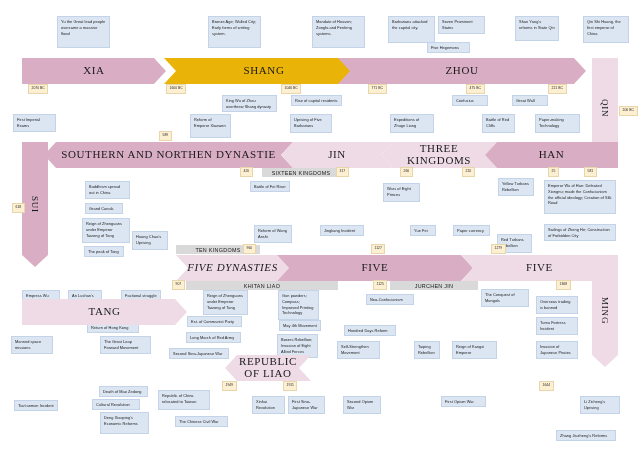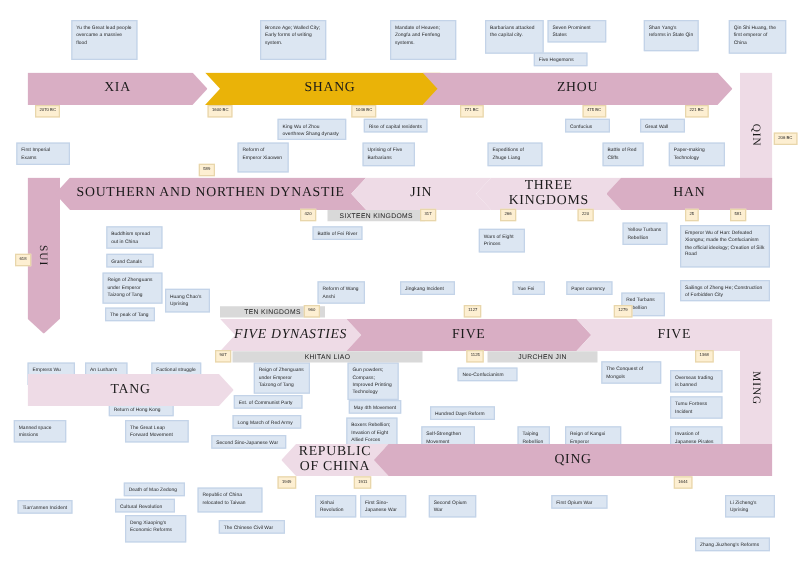--- a/index.html
+++ b/index.html
@@ -238,24 +238,21 @@
   <div class="note" style="left:536px;top:296px;width:42px;height:18px;">Overseas trading is banned</div>
   <div class="note" style="left:536px;top:317px;width:42px;height:18px;">Tumu Fortress Incident</div>
   <div class="note" style="left:536px;top:341px;width:42px;height:18px;">Invasion of Japanese Pirates</div>
 
   <div class="vband down" style="left:592px;top:255px;width:26px;height:112px;background:#eedbe6;">
     <span class="vlbl">MING</span>
   </div>
 
   <div class="band ar-l" style="left:225px;top:355px;width:86px;height:26px;background:#eedbe6;">
     <span class="lbl small">REPUBLIC
-OF CHINA</span>
-  </div>
-  <div class="band ar-l-end" style="left:299px;top:355px;width:319px;height:26px;background:#d9aec4;">
-    <span class="lbl">QING</span>
+OF LIAO</span>
   </div>
 
   <div class="date" style="left:222px;top:381px;">1949</div>
   <div class="date" style="left:283px;top:381px;">1911</div>
   <div class="date" style="left:539px;top:381px;">1644</div>
 
   <div class="note" style="left:14px;top:400px;width:44px;height:11px;">Tian'anmen Incident</div>
   <div class="note" style="left:99px;top:386px;width:49px;height:11px;">Death of Mao Zedong</div>
   <div class="note" style="left:92px;top:399px;width:48px;height:11px;">Cultural Revolution</div>
   <div class="note" style="left:100px;top:412px;width:49px;height:22px;">Deng Xiaoping's Economic Reforms</div>

